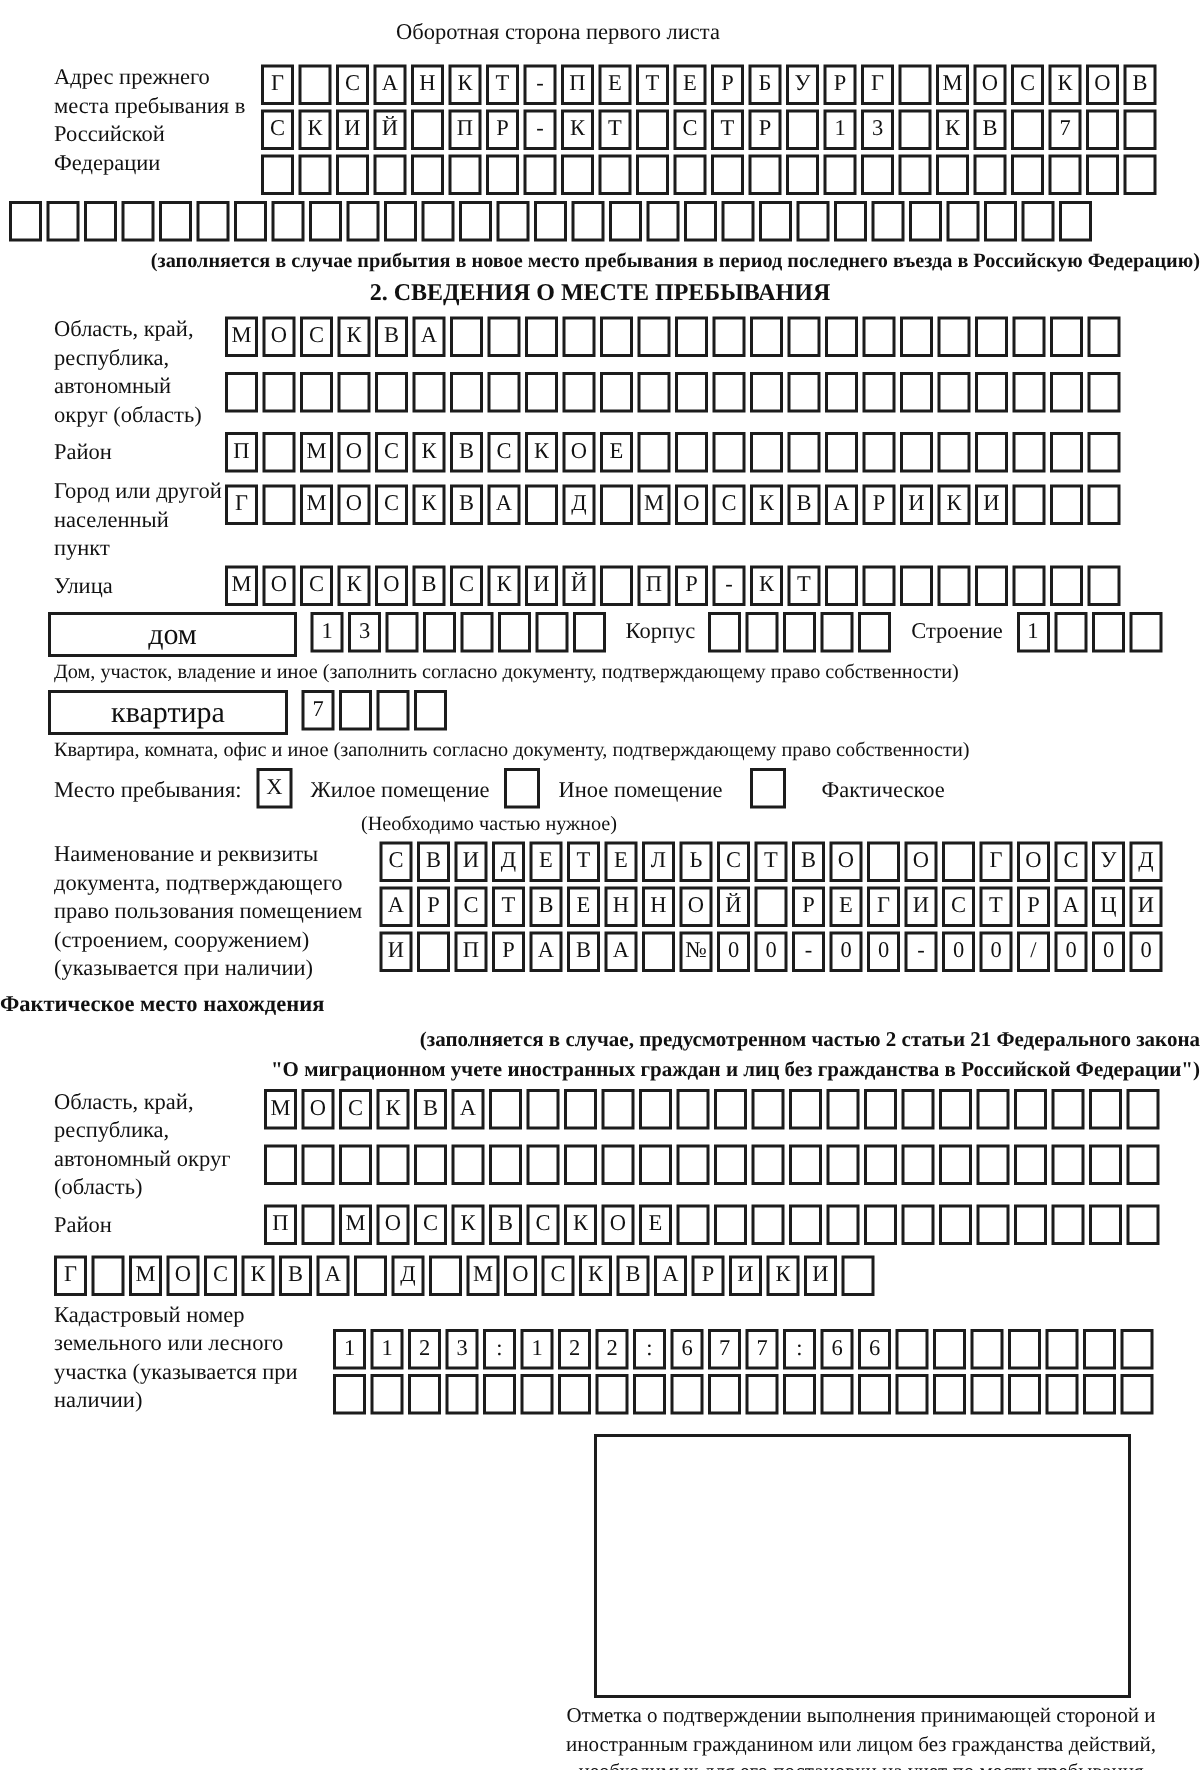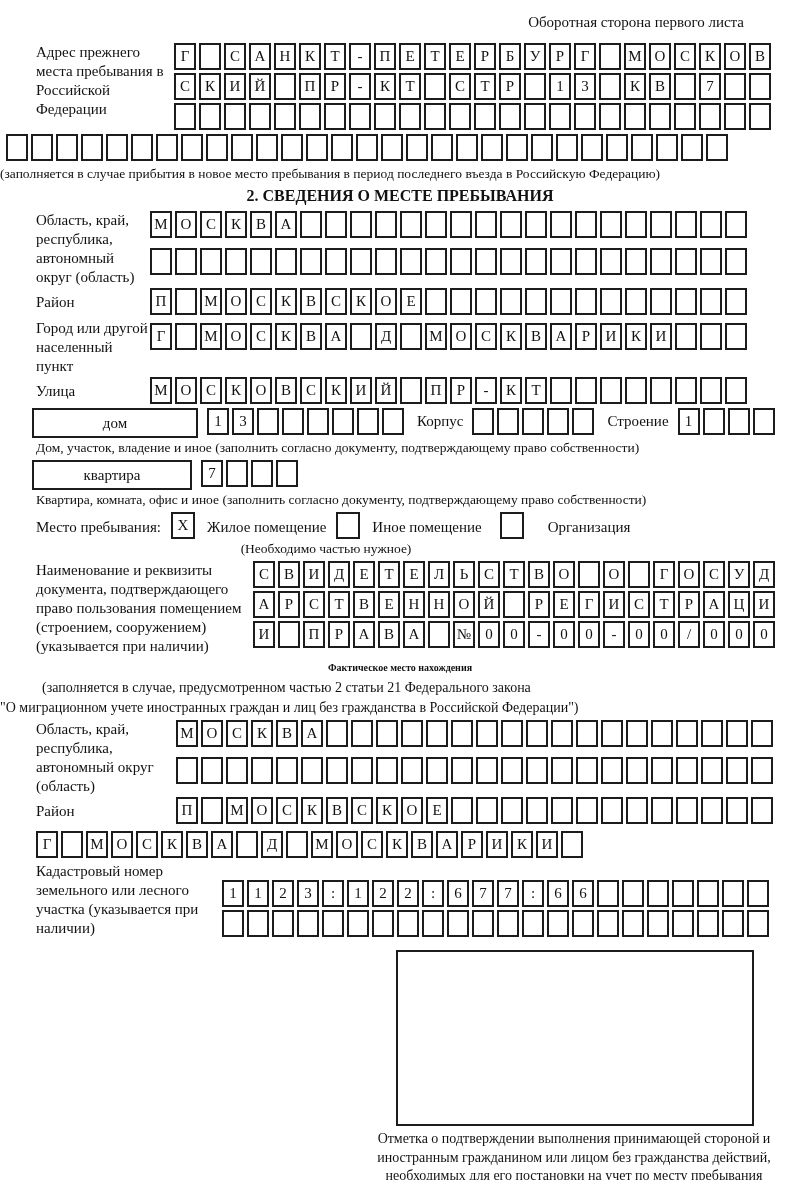--- a/index.html
+++ b/index.html
@@ -7,21 +7,21 @@
     position:relative;
     width:800px; height:1180px;
     background:#ffffff;
     color:#111;
     font-family:"Liberation Serif","DejaVu Serif",serif;
     overflow:hidden;
     box-sizing:border-box;
     padding:14px 0 0 0;
   }
   .header-note {
-    text-align:right;
+    text-align:center;
     padding-right:56px;
     font-size:15px;
   }
   .content { padding-left:36px; padding-right:4px; }
 
   .frow { display:flex; align-items:flex-start; margin-bottom:1px; }
   .frow.center-v { align-items:center; }
 
   .flabel {
     font-size:15px; line-height:19px; flex:0 0 auto;
@@ -41,29 +41,29 @@
     border:2px solid #1c1c1c;
     box-sizing:border-box;
     margin-right:3px; margin-bottom:3px;
     align-items:center; justify-content:center;
     font-size:15px;
   }
   .rowgap { margin-bottom:7px; }
 
   .fullrow { padding-left:6px; }
 
-  .note-center { text-align:left; font-size:13.5px; line-height:17px; margin:1px 0 3px 0; }
+  .note-center { text-align:right; font-size:13.5px; line-height:17px; margin:1px 0 3px 0;font-weight:bold; }
   .note-left   { font-size:13.5px; line-height:17px; margin:1px 0 4px 0; }
   .sec-title   { text-align:center; font-size:16px; font-weight:bold; margin:5px 0 6px 0; }
-  .sub-title   { text-align:center; font-size:10px; font-weight:bold; margin:6px 0 6px 0; }
+  .sub-title   { font-size:15px; font-weight:bold; margin:6px 0 6px 0; }
 
   .named-box {
     border:2px solid #1c1c1c; height:30px;
     display:inline-flex; align-items:center; justify-content:center;
-    font-size:15px; box-sizing:border-box; flex:0 0 auto;
+    font-size:20px; box-sizing:border-box; flex:0 0 auto;
   }
   .house-box { width:166px; margin-right:9px; margin-left:-4px; }
   .apt-box   { width:160px; margin-right:9px; margin-left:-4px; }
   .inline-label { font-size:15px; margin:5px 9px 0 10px; flex:0 0 auto; }
 
   .checkbox {
     width:24px; height:27px; border:2px solid #1c1c1c;
     display:inline-flex; align-items:center; justify-content:center;
     font-size:15px; box-sizing:border-box; flex:0 0 auto;
   }
@@ -411,21 +411,21 @@
     </div>
     <div class="note-left">Квартира, комната, офис и иное (заполнить согласно документу, подтверждающему право собственности)</div>
 
     <div class="frow center-v">
       <span class="stay-label stay-first">Место пребывания:</span>
       <span class="checkbox">X</span>
       <span class="stay-label">Жилое помещение</span>
       <span class="checkbox"></span>
       <span class="stay-label">Иное помещение</span>
       <span class="checkbox" style="margin-left:8px;"></span>
-      <span class="stay-label" style="margin-left:24px;">Организация</span>
+      <span class="stay-label" style="margin-left:24px;">Фактическое</span>
     </div>
     <div class="stay-note">(Необходимо частью нужное)</div>
 
     <div class="frow">
       <div class="flabel w-doc">Наименование и реквизиты документа, подтверждающего право пользования помещением (строением, сооружением) (указывается при наличии)</div>
       <div class="cells-col">
         <div class="cells-row">
             <span class="cell">С</span>
             <span class="cell">В</span>
             <span class="cell">И</span>

